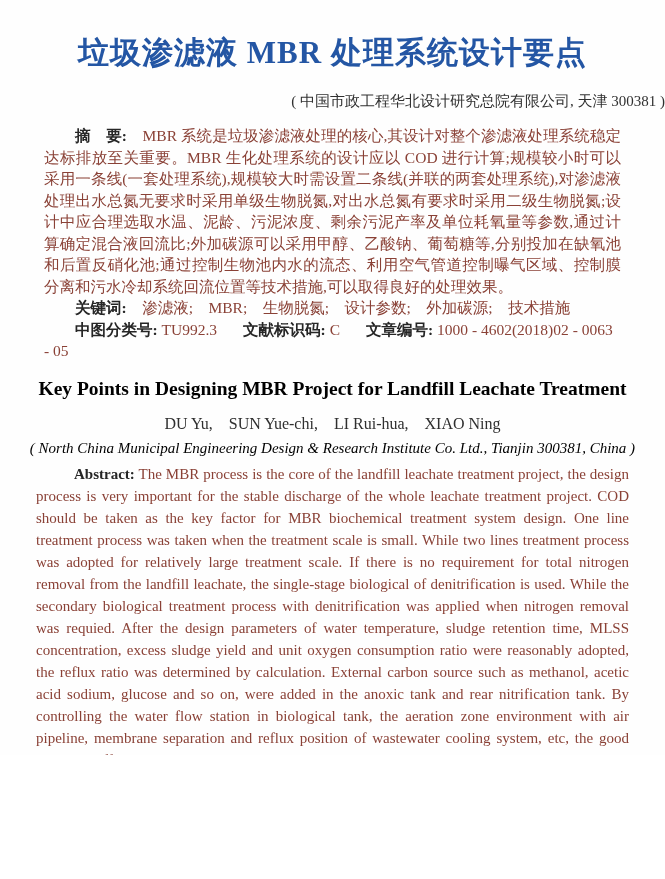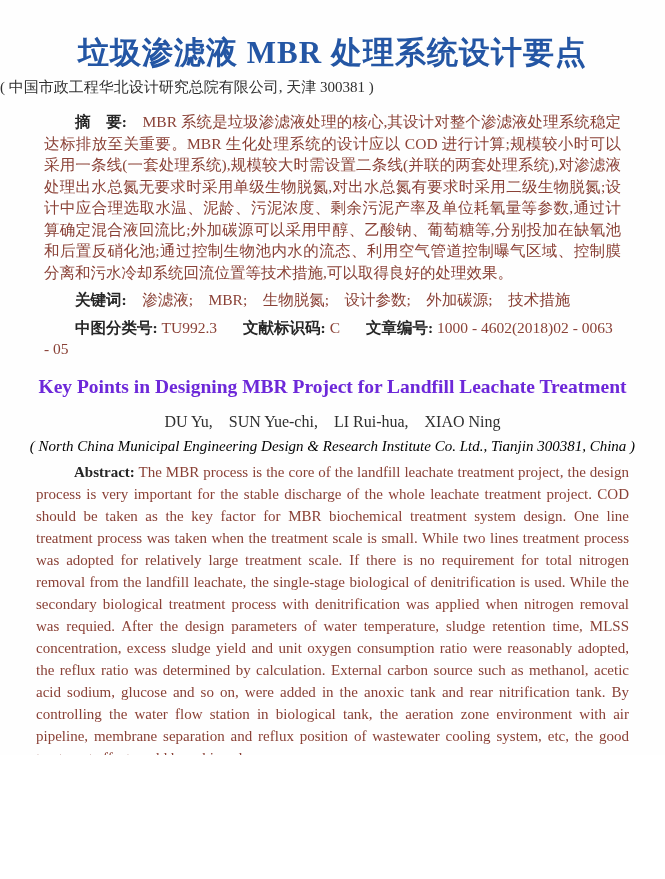--- a/index.html
+++ b/index.html
@@ -5,32 +5,32 @@
   html,body{margin:0;padding:0;background:#ffffff;}
   .page{
     position:relative;width:665px;height:755px;background:#fefefe;overflow:hidden;
     font-family:"Liberation Serif","DejaVu Serif",serif;color:#333;
   }
   .title-cn{
     margin:34px 20px 0;text-align:center;
     font-size:31px;font-weight:bold;color:#2456a4;letter-spacing:1px;line-height:1.2;
   }
   .authors-cn{margin-top:13px;text-align:center;font-size:17px;color:#2f2f2f;white-space:pre-wrap;}
-  .affil-cn{margin-top:7px;text-align:left;font-size:15px;color:#303030;}
+  .affil-cn{margin-top:21px;text-align:right;font-size:15px;color:#303030;}
   .abstract-cn{
     margin:14px 44px 0;font-size:15.5px;line-height:21.5px;text-align:justify;
     color:#8a4136;text-indent:2em;
   }
   .label-dark{font-weight:bold;color:#262626;}
-  .keywords-cn{margin:6px 44px;font-size:15.5px;line-height:21.5px;color:#8a4136;text-indent:2em;}
+  .keywords-cn{margin:0 44px;font-size:15.5px;line-height:21.5px;color:#8a4136;text-indent:2em;}
   .meta-cn{margin:0 44px;font-size:15.5px;line-height:21.5px;color:#8a4136;text-indent:2em;}
   .meta-pair{margin-right:26px;}
   .title-en{
     margin:15px 18px 0;text-align:center;
-    font-size:19.5px;font-weight:bold;color:#6d28d9;line-height:1.25;
+    font-size:19.5px;font-weight:bold;color:#000000;line-height:1.25;
   }
   .authors-en{margin-top:13px;text-align:center;font-size:16px;color:#2f2f2f;white-space:pre-wrap;}
   .affil-en{margin-top:5px;text-align:center;font-style:italic;font-size:15px;color:#000000;}
   .abstract-en{
     margin:6px 36px 0;font-size:15px;line-height:22px;text-align:justify;
     color:#8a4136;text-indent:38px;
   }
   .keywords-en{
     margin:0 36px;font-size:15px;line-height:22px;text-align:justify;
     color:#8a4136;text-indent:38px;

